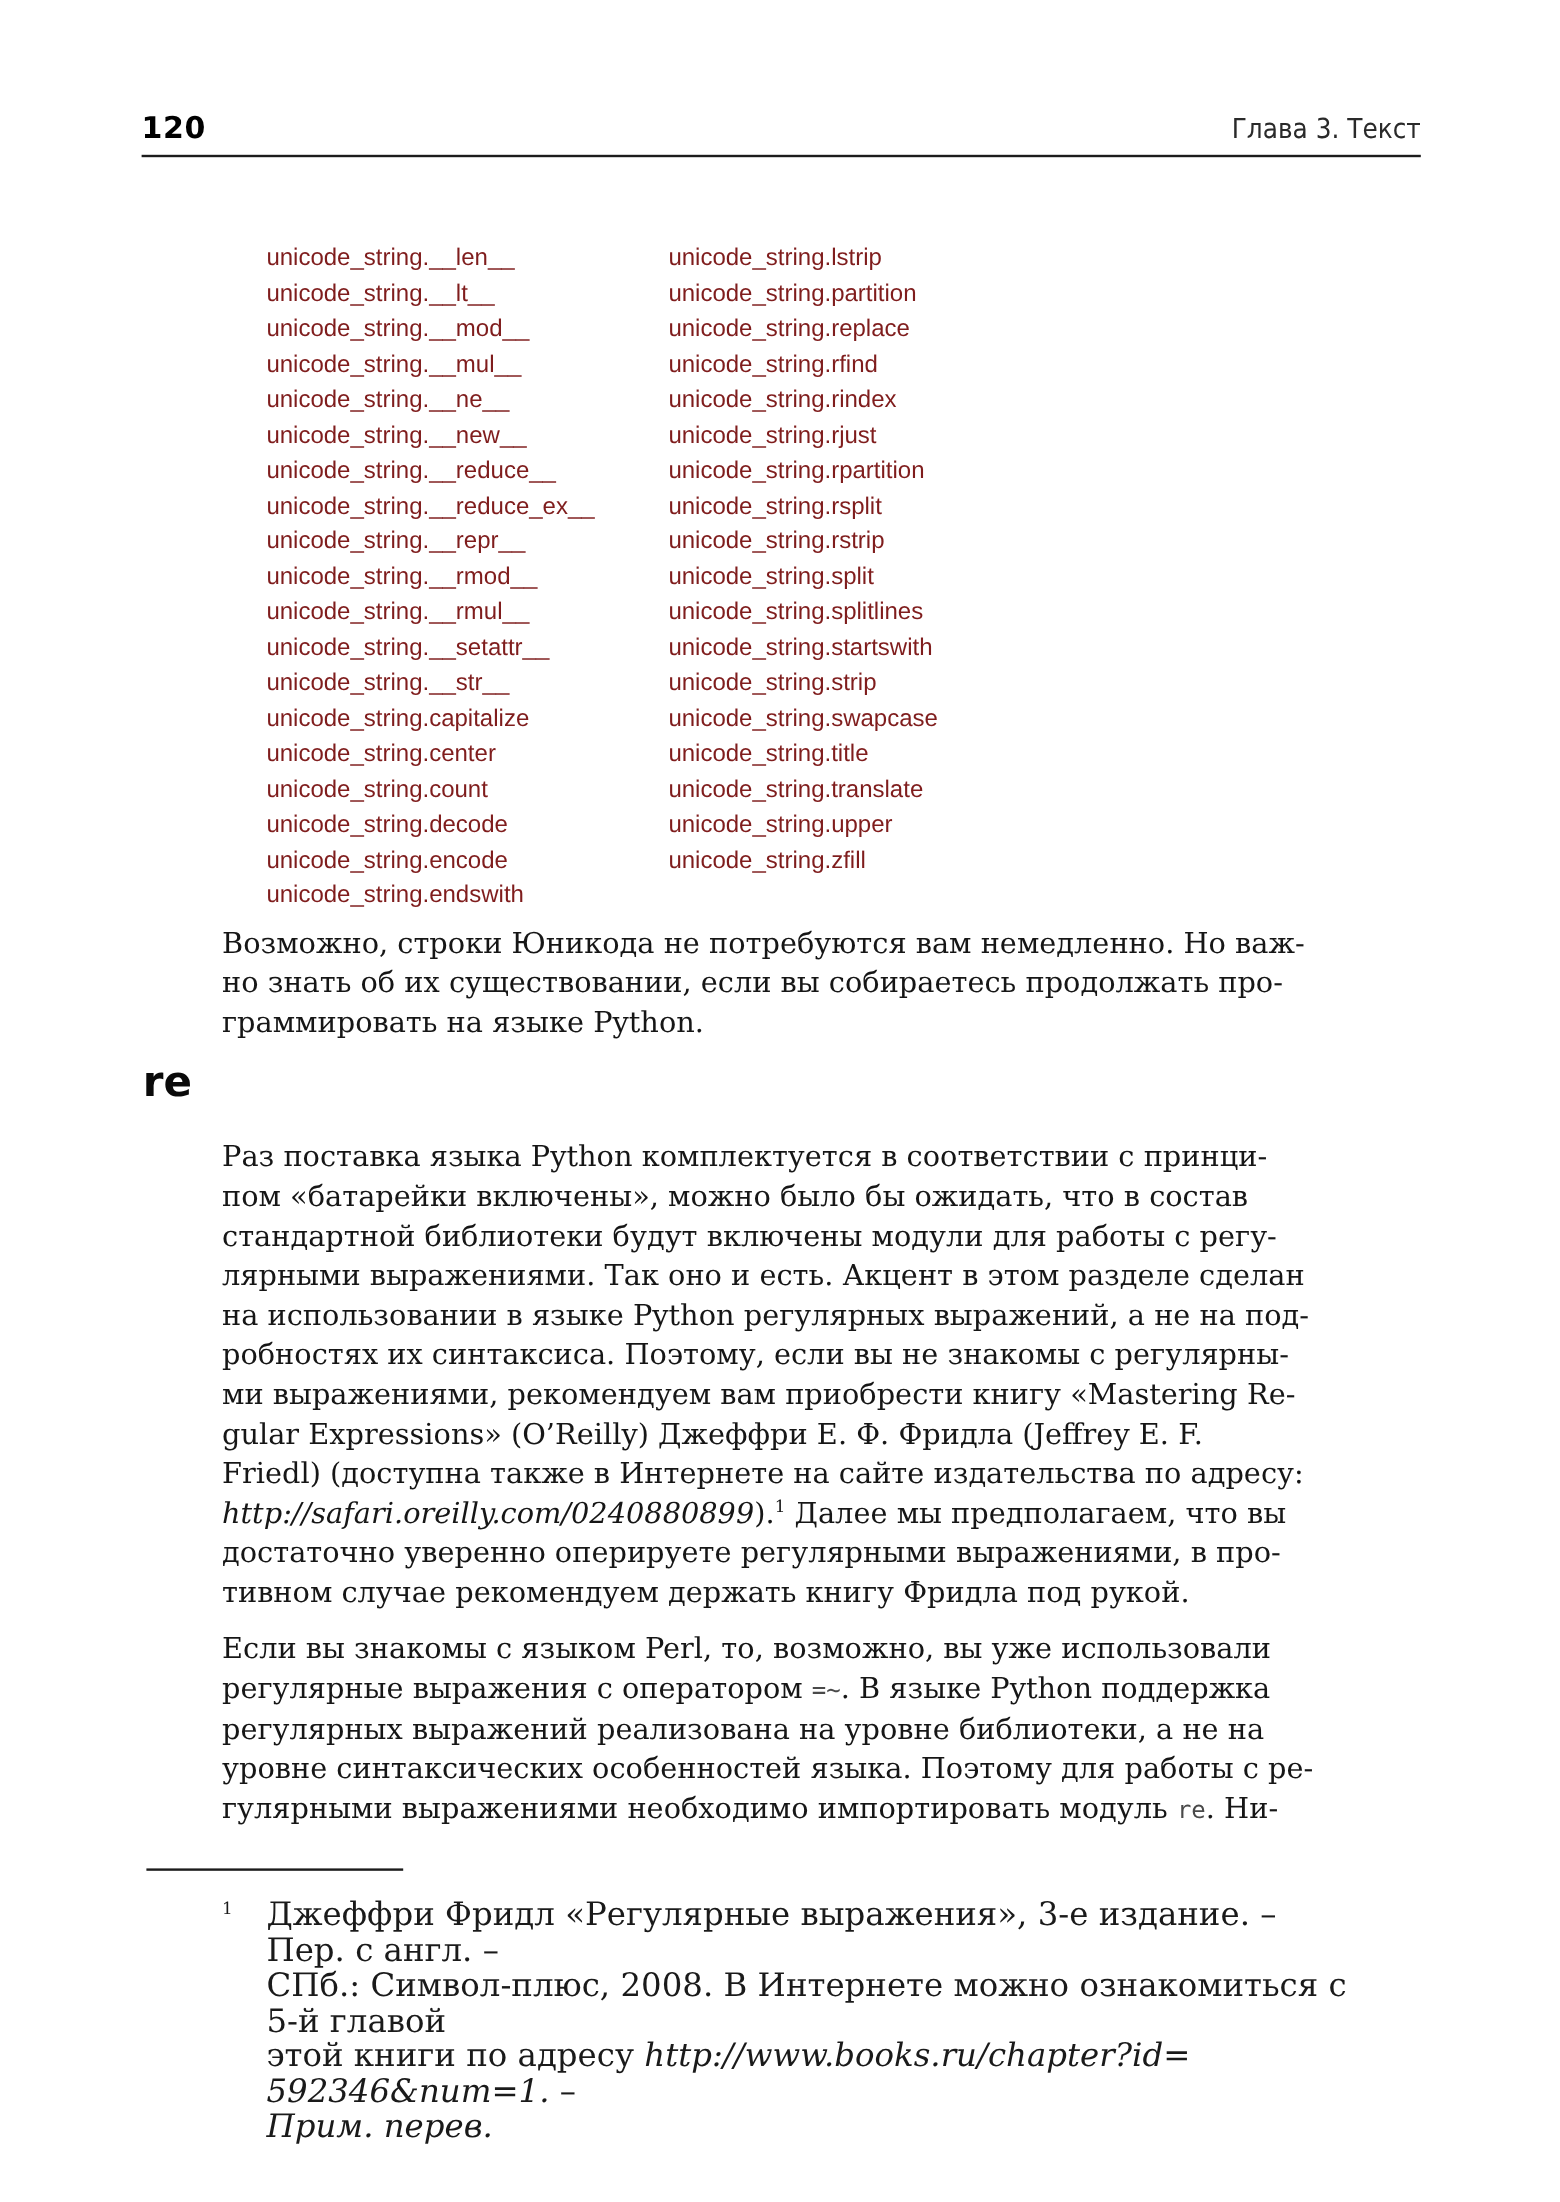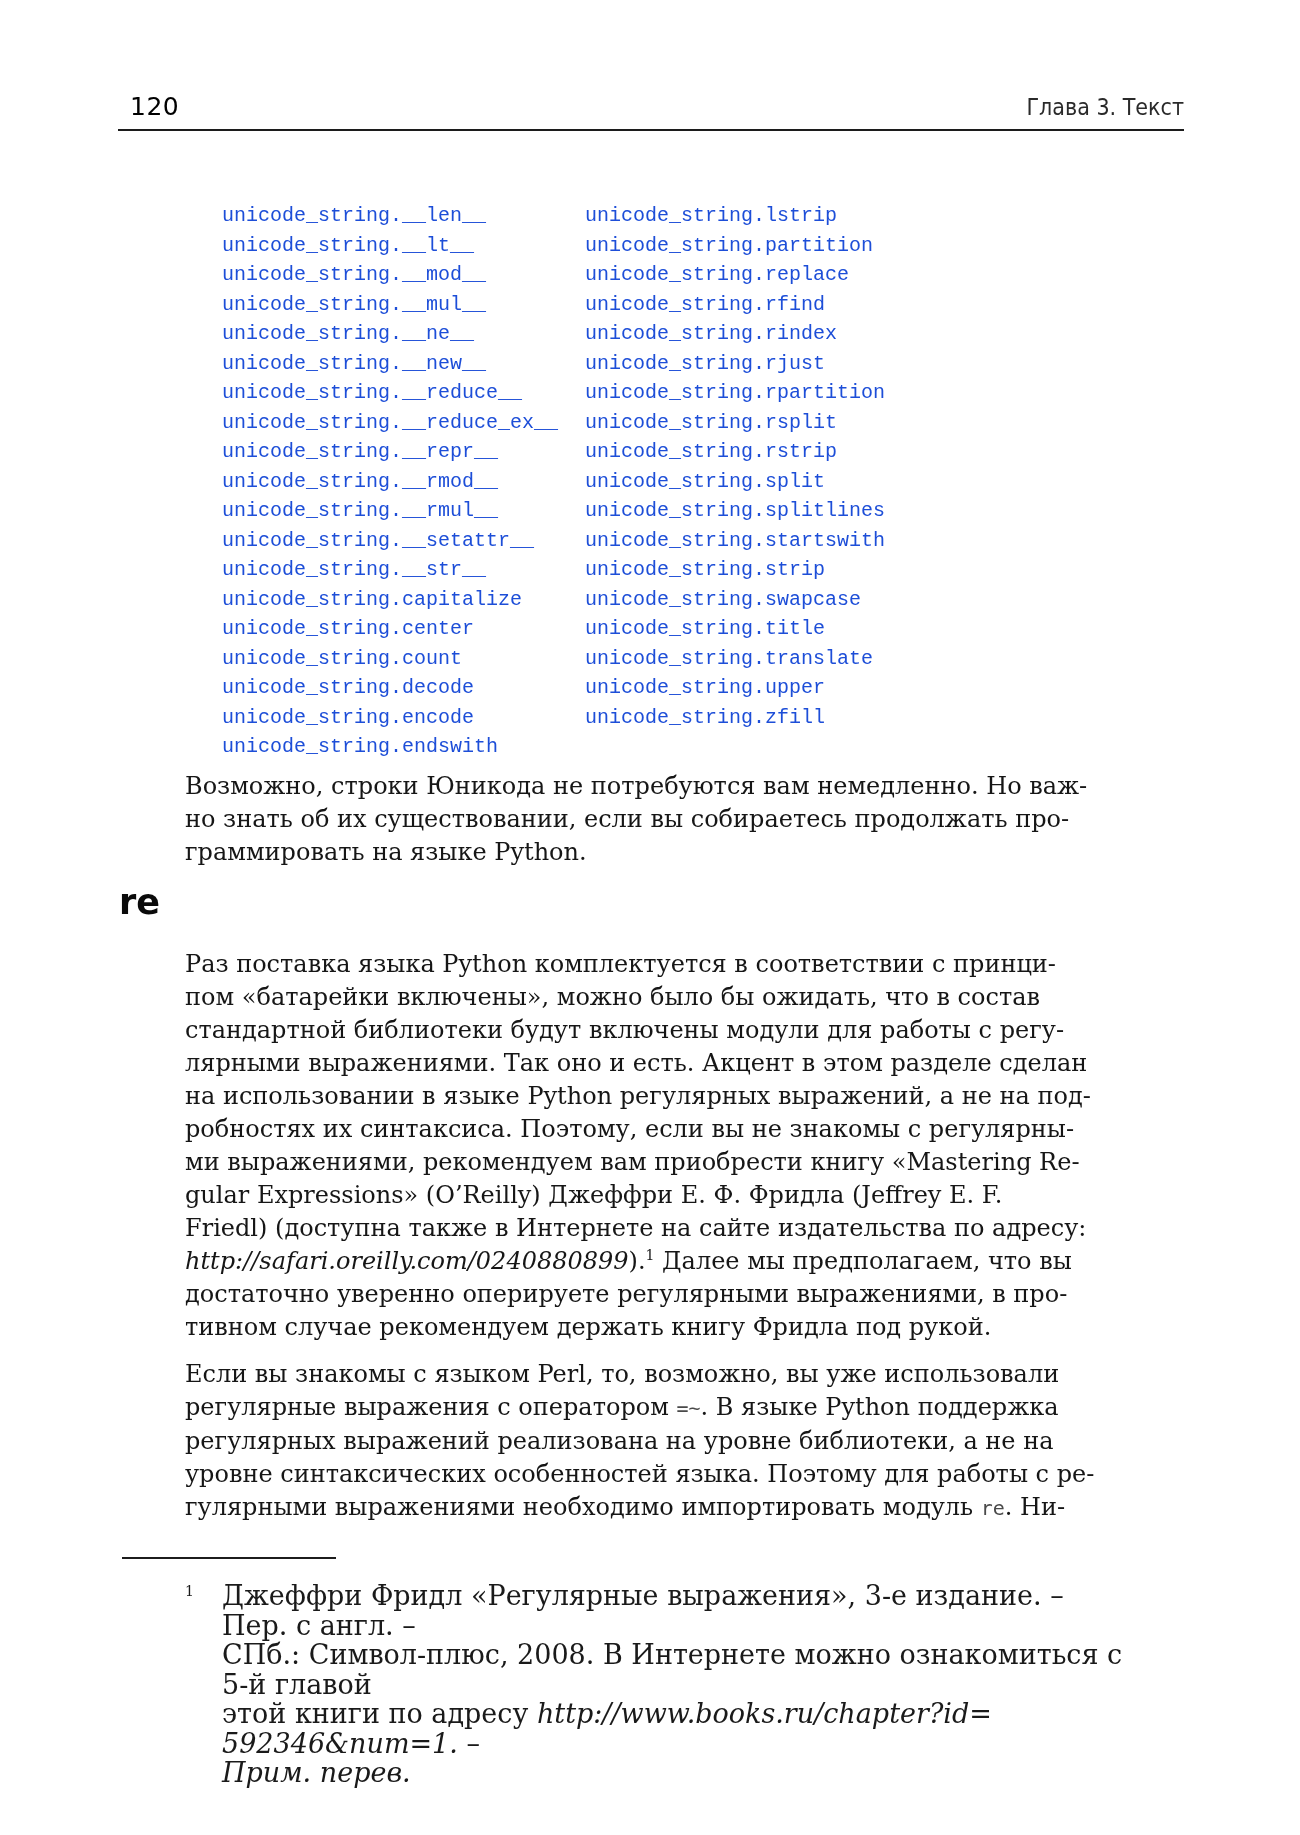--- a/index.html
+++ b/index.html
@@ -14,46 +14,45 @@
   }
 
   
   .page-header {
     position: absolute;
     top: 92px; left: 118px; width: 1066px;
     display: flex; justify-content: space-between; align-items: baseline;
     font-family: "DejaVu Sans", sans-serif;
   }
   .page-num {
-    font-size: 25px; font-weight: normal; color: #000;
+    font-size: 25px; font-weight: bold; color: #000;
     letter-spacing: 0.5px;
-    margin-left: 12px;
   }
   .chapter {
     font-size: 23px; font-weight: 400; color: #2a2a2a;
     font-stretch: condensed;
   }
   .header-rule {
     position: absolute;
     top: 129px; left: 118px; width: 1066px; height: 2px;
     background: #1c1c1c;
   }
 
   
   .listing-col {
     position: absolute;
     margin: 0;
-    font-family: Liberation Mono, monospace;
+    font-family: Liberation Sans, sans-serif;
     font-size: 20px;
     line-height: 29.5px;
-    color: #1d4ed8;
+    color: #7f1d1d;
     white-space: pre;
   }
   .listing-col.left  { top: 201px; left: 222px; }
-  .listing-col.right { top: 201px; left: 557px; margin-left: 28px; }
+  .listing-col.right { top: 201px; left: 557px; }
 
   
   .body {
     position: absolute;
     left: 185px; width: 1010px;
     margin: 0;
     font-family: "DejaVu Serif", serif;
     font-size: 24px;
     line-height: 33px;
     color: #161616;

